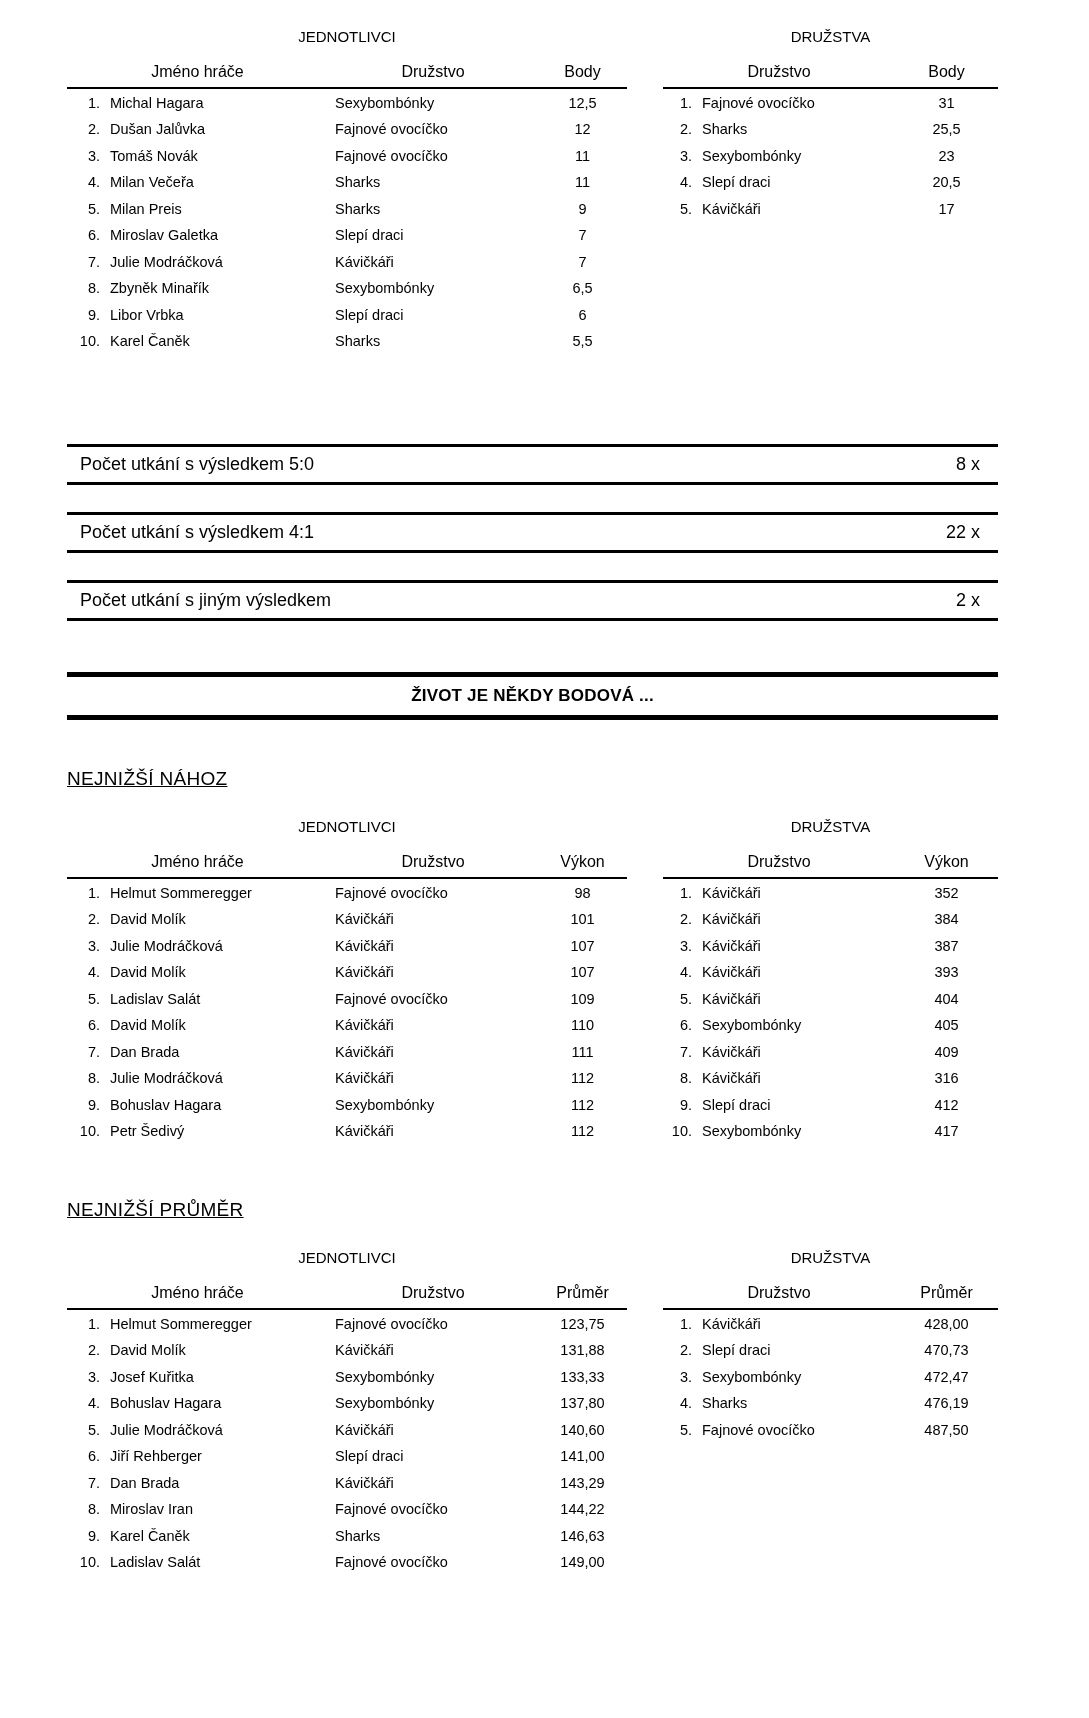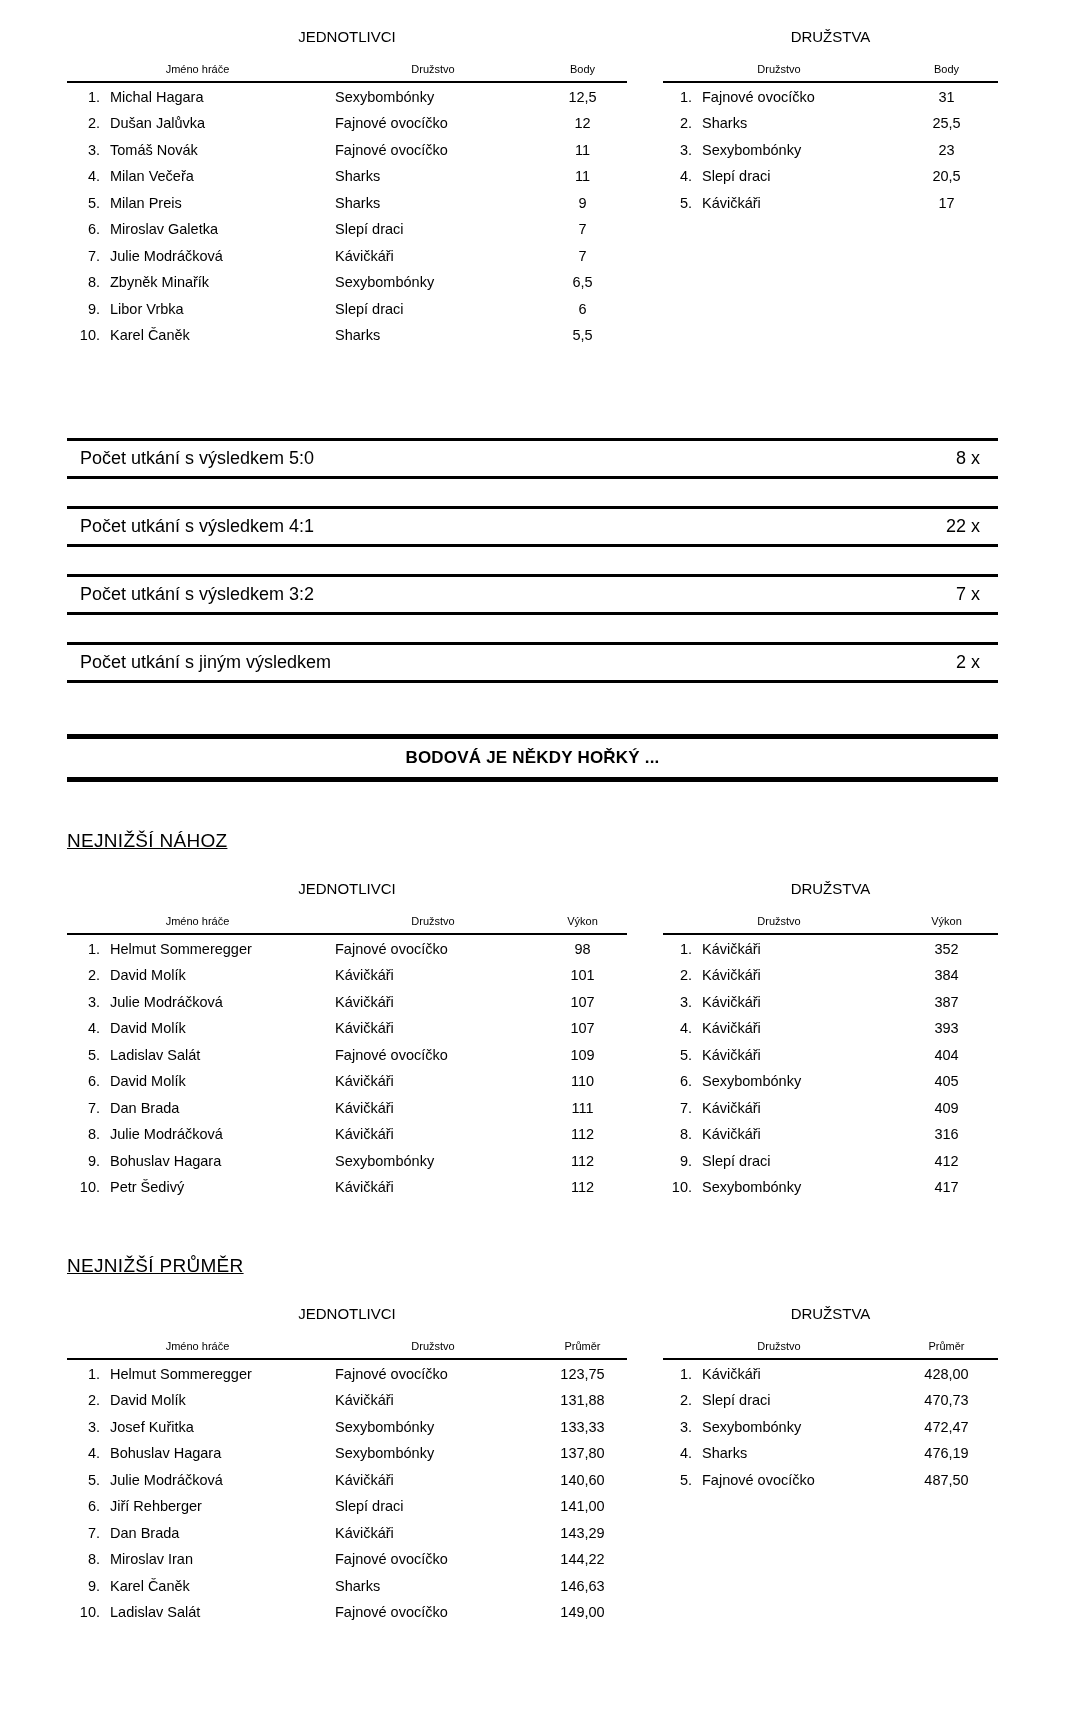--- a/index.html
+++ b/index.html
@@ -16,21 +16,21 @@
     letter-spacing:0.3px; margin-bottom:26px;
   }
 
   .tables-row { display:flex; justify-content:space-between; width:931px; align-items:flex-start; }
   .tcol-left  { width:560px; }
   .tcol-right { width:335px; }
   .tbl-label { text-align:center; font-size:15px; margin-bottom:15px; }
 
   table { border-collapse:collapse; table-layout:fixed; width:100%; }
   thead th {
-    font-weight:normal; font-size:11px; padding:3px 0 6px;
+    font-weight:normal; font-size:16px; padding:3px 0 6px;
     border-bottom:2px solid #000; text-align:center; white-space:nowrap;
   }
   td { font-size:14.5px; padding:5.5px 0 5px; white-space:nowrap; overflow:hidden; }
   .c-rank  { text-align:right; padding-right:3px; }
   .c-name, .c-team { text-align:left; padding-left:7px; }
   .c-value { text-align:center; }
 
   .tcol-left  .w-rank{width:36px} .tcol-left .w-name{width:225px}
   .tcol-left  .w-team{width:210px} .tcol-left .w-value{width:89px}
   .tcol-right .w-rank{width:32px} .tcol-right .w-team{width:200px}
@@ -194,30 +194,26 @@
   <div class="match-list">
       <div class="match-box">
         <span class="match-label">Počet utkání s výsledkem 5:0</span>
         <span class="match-value">8 x</span>
       </div>
       <div class="match-box">
         <span class="match-label">Počet utkání s výsledkem 4:1</span>
         <span class="match-value">22 x</span>
       </div>
       <div class="match-box">
-        <span class="match-label">Počet utkání s výsledkem 3:2</span>
-        <span class="match-value">7 x</span>
-      </div>
-      <div class="match-box">
         <span class="match-label">Počet utkání s jiným výsledkem</span>
         <span class="match-value">2 x</span>
       </div>
     </div>
 
-  <div class="banner">BODOVÁ JE NĚKDY HOŘKÝ ...</div>
+  <div class="banner">ŽIVOT JE NĚKDY BODOVÁ ...</div>
 
   <h2 class="sub-heading">NEJNIŽŠÍ NÁHOZ</h2>
   <div class="tables-row sub-tables">
     <div class="tcol-left">
       <div class="tbl-label">JEDNOTLIVCI</div>
       <table>
         <colgroup>
             <col class="w-rank">
             <col class="w-name">
             <col class="w-team">

